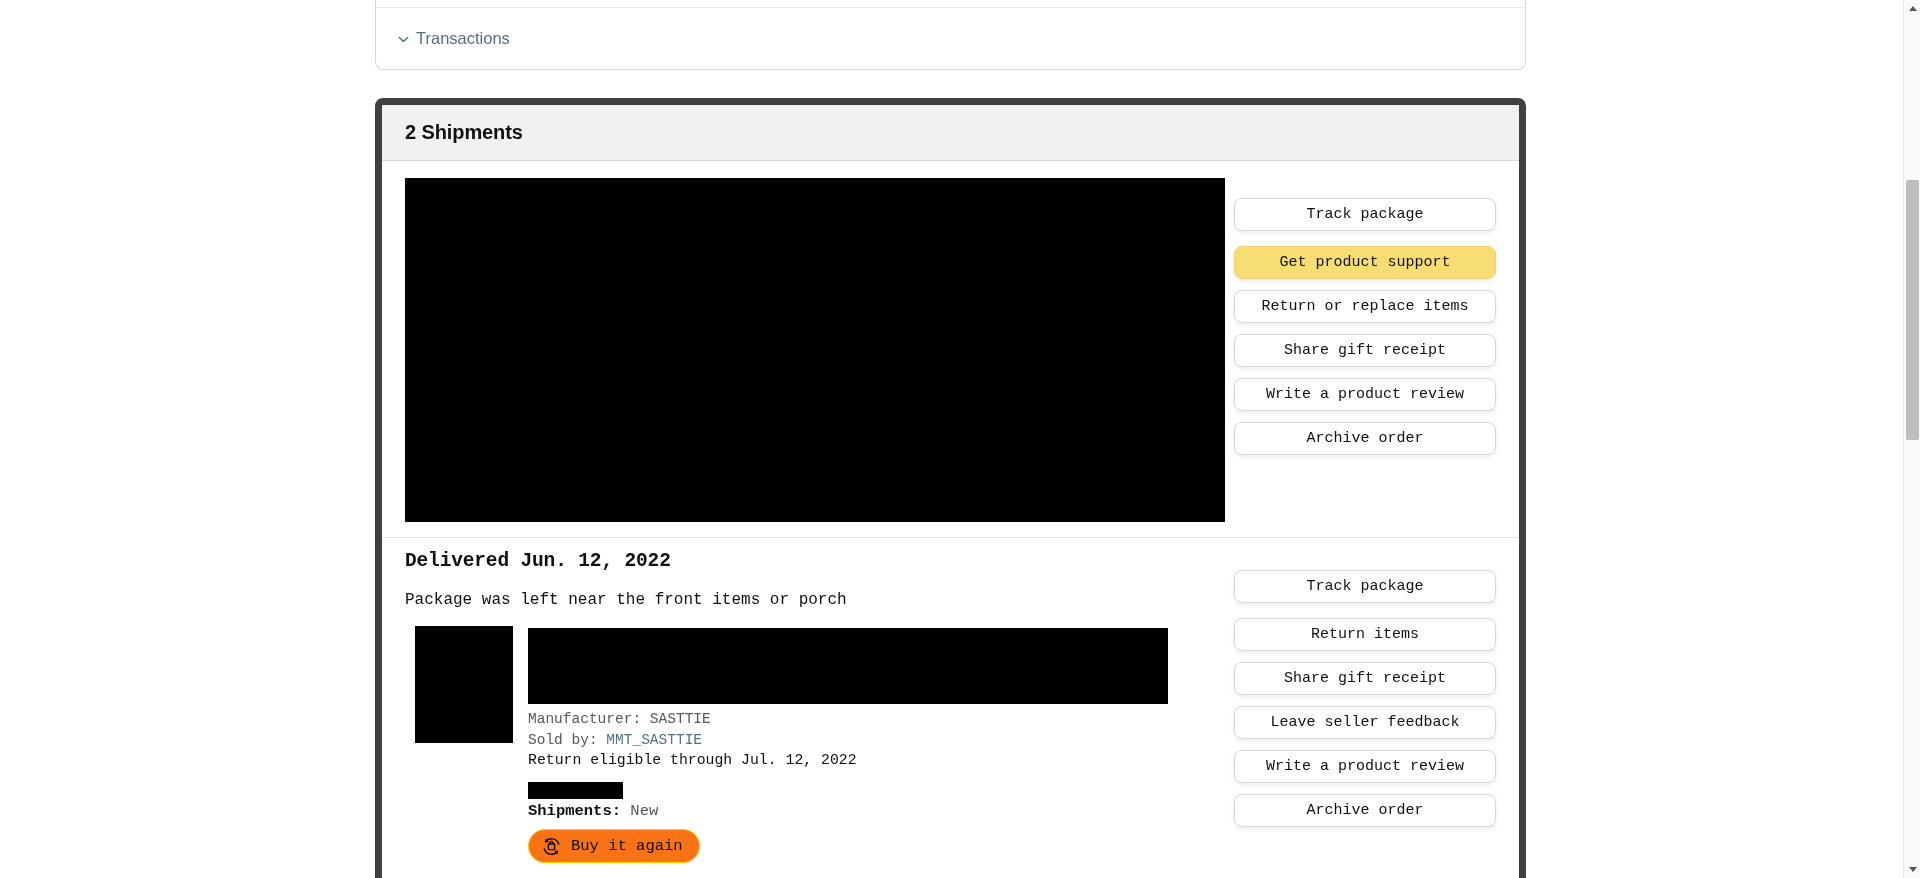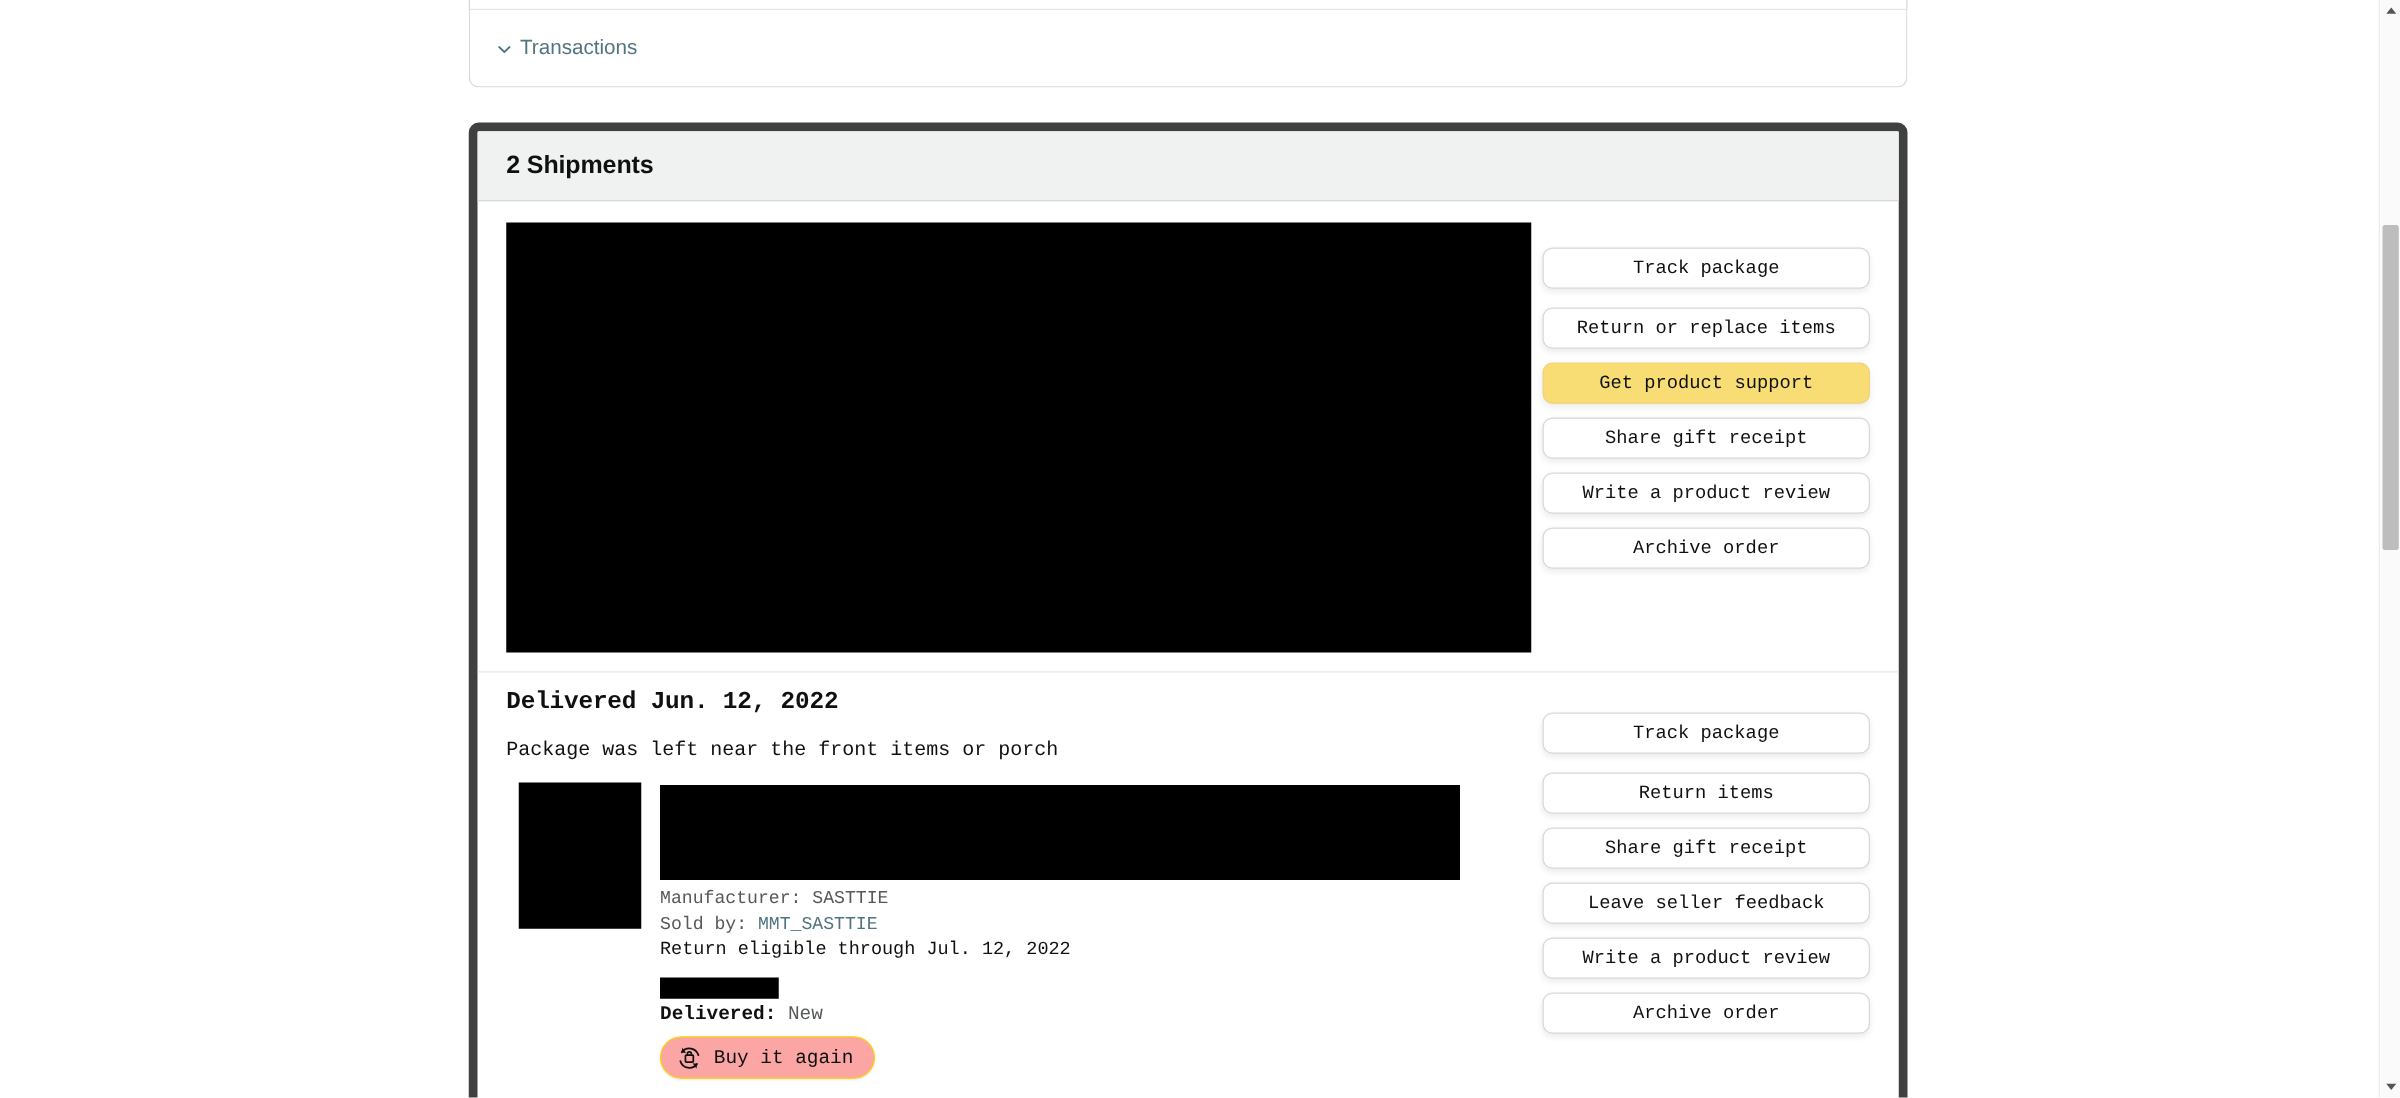--- a/index.html
+++ b/index.html
@@ -185,21 +185,21 @@
     color: #565959;
     margin-bottom: 9px;
   }
   .condition-line b { color: #0f1111; font-weight: 700; }
 
   
   .btn-buy-again {
     display: inline-flex;
     align-items: center;
     gap: 9px;
-    background: #fca5a5;
+    background: #f97316;
     border: 1px solid #fcd200;
     border-radius: 18px;
     padding: 0 16px 0 12px;
     height: 34px;
     font-size: 15.5px;
     color: #0f1111;
     cursor: pointer;
     font-family: inherit;
     box-shadow: 0 1px 2px rgba(0,0,0,.10);
   }
@@ -299,22 +299,22 @@
 
       <div class="ship-body">
 
         <div class="shipment ship1">
           <div class="shipment-left">
             <div class="redact-hero"></div>
           </div>
           <div class="shipment-right">
             <div class="btn-stack">
               <button class="btn-action gap-after">Track package</button>
+              <button class="btn-action primary">Get product support</button>
               <button class="btn-action">Return or replace items</button>
-              <button class="btn-action primary">Get product support</button>
               <button class="btn-action">Share gift receipt</button>
               <button class="btn-action">Write a product review</button>
               <button class="btn-action">Archive order</button>
             </div>
           </div>
         </div>
 
         <div class="ship1-divider"></div>
 
         <div class="shipment ship2">
@@ -326,21 +326,21 @@
             <div class="item-row">
               <div class="item-thumb"></div>
               <div class="item-info">
                 <div class="redact-title"></div>
                 <div class="meta-line">Manufacturer: SASTTIE</div>
                 <div class="meta-line"><span>Sold by: </span><a class="seller-link">MMT_SASTTIE</a></div>
                 <div class="meta-line dark">Return eligible through Jul. 12, 2022</div>
 
                 <div class="redact-small"></div>
 
-                <div class="condition-line"><b>Delivered:</b> <span>New</span></div>
+                <div class="condition-line"><b>Shipments:</b> <span>New</span></div>
 
                 <button class="btn-buy-again">
                   <span class="buy-icon">
                     <svg width="21" height="21" viewBox="0 0 24 24" aria-hidden="true">
                       <path d="M20.2 9.2A8.6 8.6 0 0 0 5.1 6.6" fill="none" stroke="#0f1111" stroke-width="1.7" stroke-linecap="round"></path>
                       <path d="M3.8 14.8A8.6 8.6 0 0 0 18.9 17.4" fill="none" stroke="#0f1111" stroke-width="1.7" stroke-linecap="round"></path>
                       <path d="M5.6 2.6 L4.7 6.9 L9.0 7.4 Z" fill="#0f1111"></path>
                       <path d="M18.4 21.4 L19.3 17.1 L15.0 16.6 Z" fill="#0f1111"></path>
                       <rect x="8.4" y="9.2" width="7.2" height="6.4" rx="0.8" fill="none" stroke="#0f1111" stroke-width="1.6"></rect>
                       <path d="M10.2 9.2 V8.1 a1.8 1.8 0 0 1 3.6 0 V9.2" fill="none" stroke="#0f1111" stroke-width="1.5"></path>

